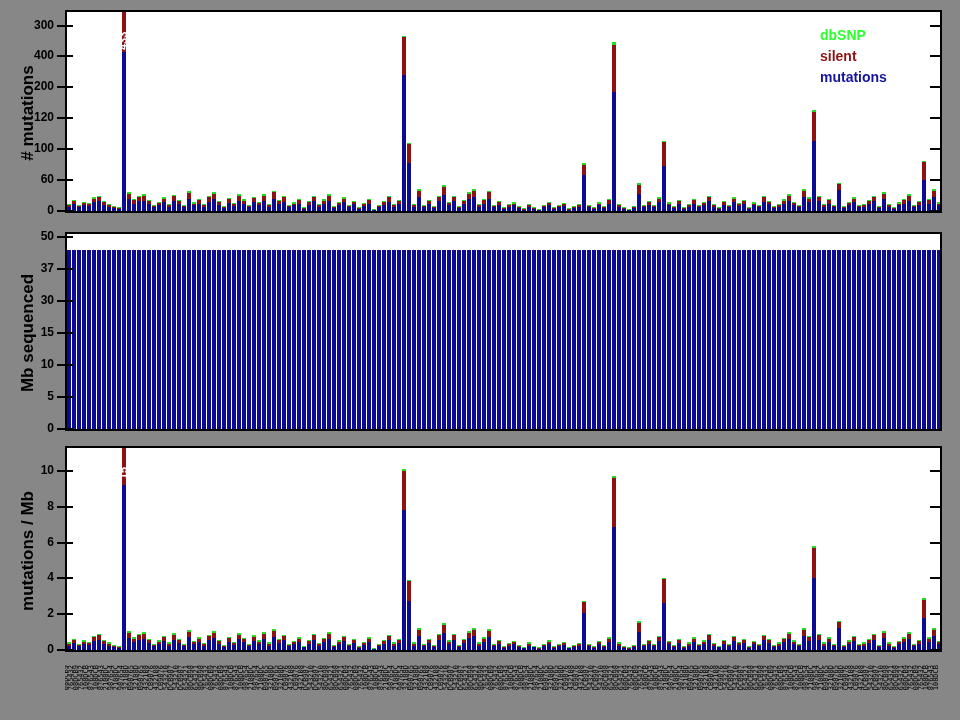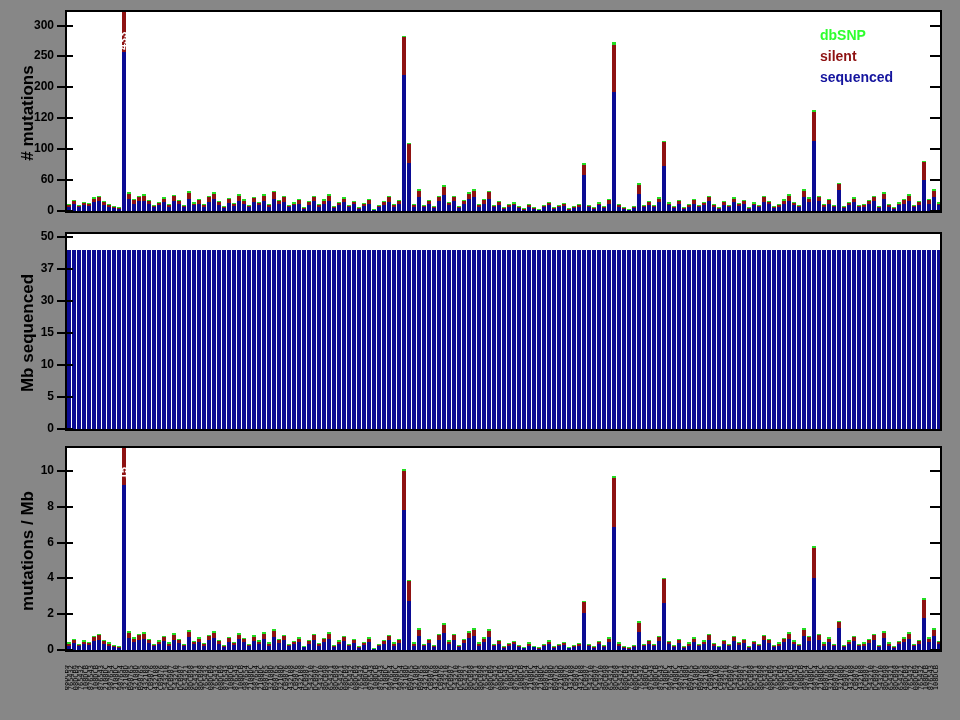--- a/index.html
+++ b/index.html
@@ -2330,21 +2330,21 @@
     <div class="ytick-line" style="left: 930px; width: 10px; top: 179.099px;"></div>
     <div class="ytick-label" style="left: 8px; top: 141.199px;">100</div>
     <div class="ytick-line" style="left: 57px; width: 16px; top: 148.199px;"></div>
     <div class="ytick-line" style="left: 930px; width: 10px; top: 148.199px;"></div>
     <div class="ytick-label" style="left: 8px; top: 110.298px;">120</div>
     <div class="ytick-line" style="left: 57px; width: 16px; top: 117.298px;"></div>
     <div class="ytick-line" style="left: 930px; width: 10px; top: 117.298px;"></div>
     <div class="ytick-label" style="left: 8px; top: 79.3975px;">200</div>
     <div class="ytick-line" style="left: 57px; width: 16px; top: 86.3975px;"></div>
     <div class="ytick-line" style="left: 930px; width: 10px; top: 86.3975px;"></div>
-    <div class="ytick-label" style="left: 8px; top: 48.4969px;">250</div>
+    <div class="ytick-label" style="left: 8px; top: 48.4969px;">400</div>
     <div class="ytick-line" style="left: 57px; width: 16px; top: 55.4969px;"></div>
     <div class="ytick-line" style="left: 930px; width: 10px; top: 55.4969px;"></div>
     <div class="ytick-label" style="left: 8px; top: 17.5963px;">300</div>
     <div class="ytick-line" style="left: 57px; width: 16px; top: 24.5963px;"></div>
     <div class="ytick-line" style="left: 930px; width: 10px; top: 24.5963px;"></div>
     <div class="ytick-label" style="left: 8px; top: 421px;">0</div>
     <div class="ytick-line" style="left: 57px; width: 16px; top: 428px;"></div>
     <div class="ytick-label" style="left: 8px; top: 389.033px;">5</div>
     <div class="ytick-line" style="left: 57px; width: 16px; top: 396.033px;"></div>
     <div class="ytick-label" style="left: 8px; top: 357.066px;">10</div>
@@ -2373,21 +2373,21 @@
     <div class="ytick-line" style="left: 57px; width: 16px; top: 505.991px;"></div>
     <div class="ytick-line" style="left: 930px; width: 10px; top: 505.991px;"></div>
     <div class="ytick-label" style="left: 8px; top: 463.239px;">10</div>
     <div class="ytick-line" style="left: 57px; width: 16px; top: 470.239px;"></div>
     <div class="ytick-line" style="left: 930px; width: 10px; top: 470.239px;"></div>
   </div>
 
 <div class="legend">
   <div class="legend-item" style="color: rgb(46, 255, 46);">dbSNP</div>
   <div class="legend-item" style="color: rgb(142, 18, 18);">silent</div>
-  <div class="legend-item" style="color: rgb(20, 20, 158);">sequenced</div>
+  <div class="legend-item" style="color: rgb(20, 20, 158);">mutations</div>
 </div>
 
 <div class="clip-label" style="left:109px;top:30px;width:28px;">433</div>
 <div class="clip-label" style="left:113px;top:463px;width:20px;">15</div>
 
 <div class="xlabels" id="xlabels">
     <div class="xlabel" style="left: -1px;">08DCB9</div>
     <div class="xlabel" style="left: 4px;">765432</div>
     <div class="xlabel" style="left: 9px;">08DCB9</div>
     <div class="xlabel" style="left: 14px;">765432</div>

